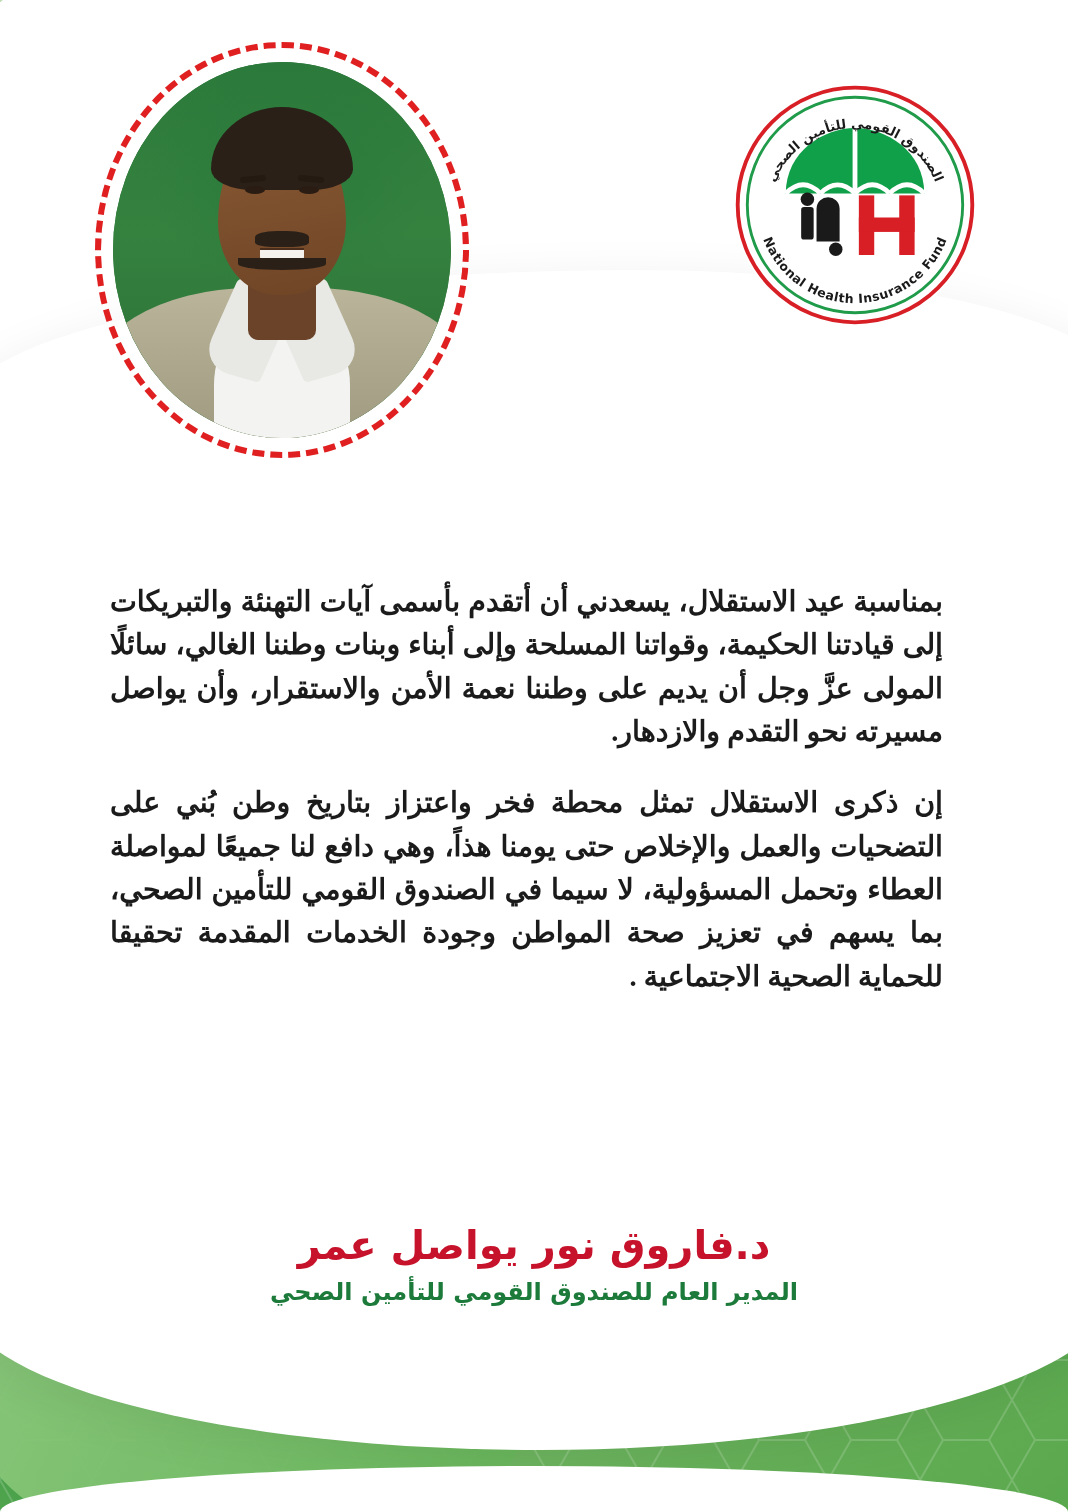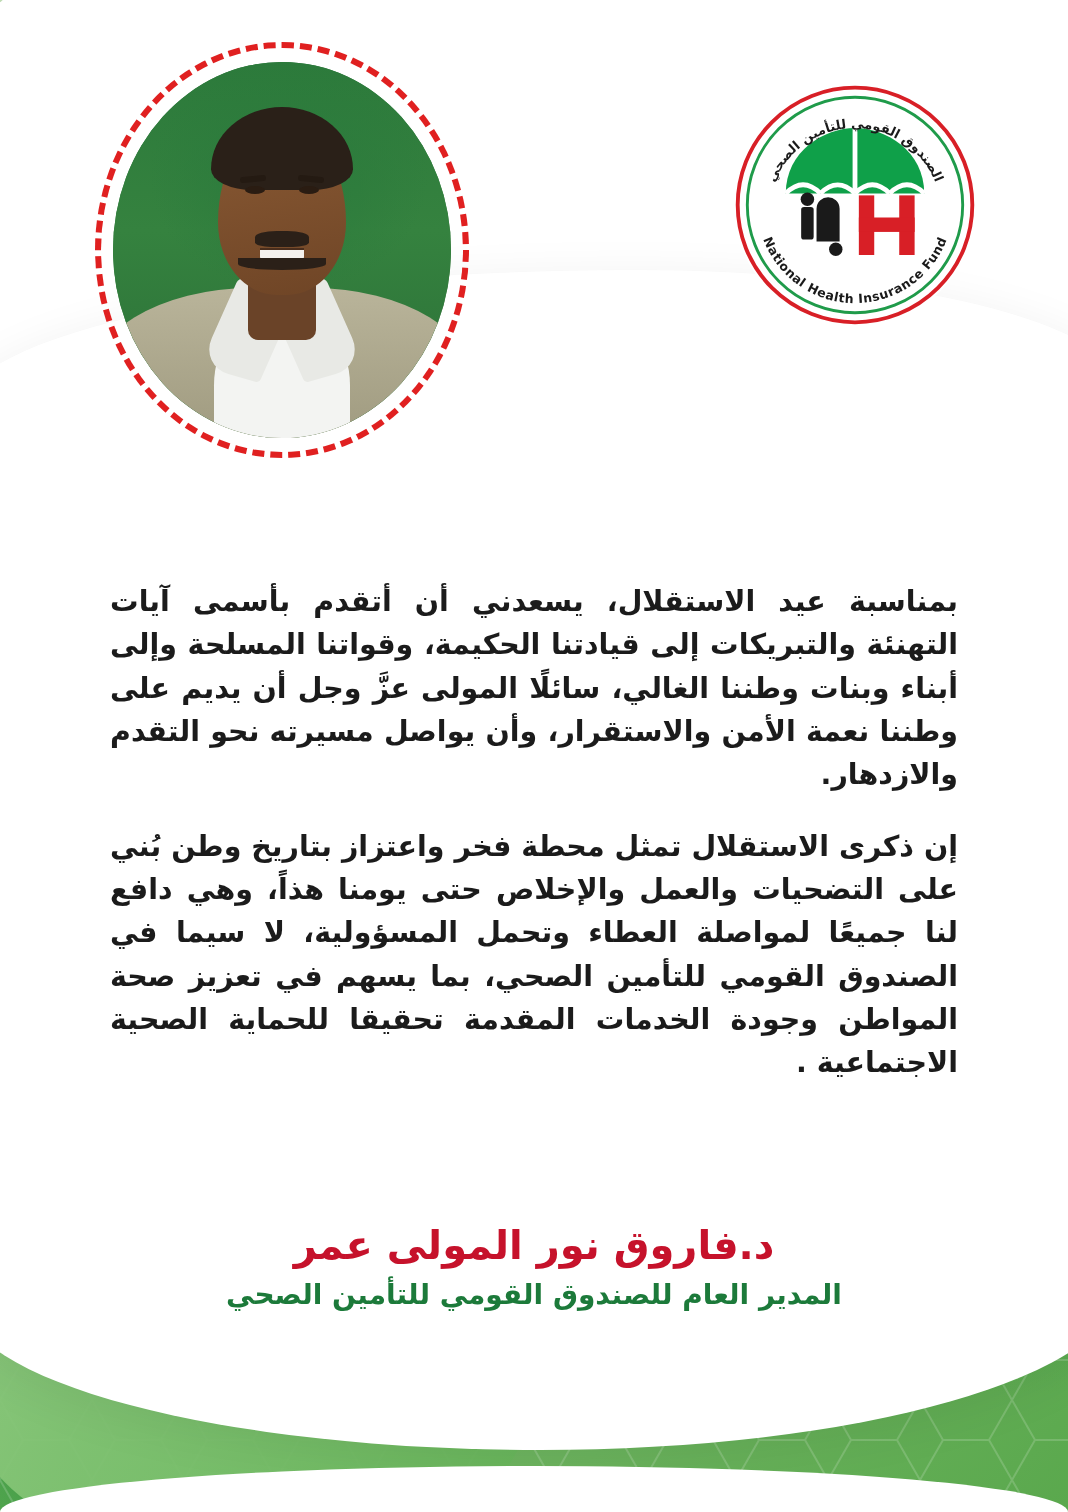--- a/index.html
+++ b/index.html
@@ -269,42 +269,42 @@
     right: 110px;
     top: 580px;
     text-align: justify;
     text-align-last: right;
     direction: rtl;
     color: #1b1b1b;
     font-size: 28.5px;
     line-height: 1.52;
     font-weight: 600;
   }
-  .message p { margin: 0 0 28px 0; }
+  .message p { margin: 0 15px 28px 0; font-family: Liberation Serif, serif; }
   .message p:last-child { margin-bottom: 0; }
   .para-tight { margin-bottom: 0 !important; }
 
   
   .sign-name {
     position: absolute;
     left: 0; right: 0;
     top: 1222px;
     text-align: center;
     color: #c6122b;
     font-size: 40px;
     font-weight: 700;
     direction: rtl;
   }
   .sign-title {
     position: absolute;
     left: 0; right: 0;
     top: 1278px;
     text-align: center;
     color: #1c7a3a;
-    font-size: 28px;
+    font-size: 24px;
     font-weight: 700;
     direction: rtl;
   }
 </style>
 </head>
 <body>
 
 <div id="poster">
 
   <div class="bg-green"></div>
@@ -382,16 +382,16 @@
     <text font-size="13" font-weight="bold" fill="#1a1a1a" font-family="DejaVu Sans, sans-serif" letter-spacing="0.5">
       <textPath href="#arcBottom" startOffset="50%" text-anchor="middle">National Health Insurance Fund</textPath>
     </text>
   </svg>
 
   <div class="message">
     <p>بمناسبة عيد الاستقلال، يسعدني أن أتقدم بأسمى آيات التهنئة والتبريكات إلى قيادتنا الحكيمة، وقواتنا المسلحة وإلى أبناء وبنات وطننا الغالي، سائلًا المولى عزَّ وجل أن يديم على وطننا نعمة الأمن والاستقرار، وأن يواصل مسيرته نحو التقدم والازدهار.</p>
     <p class="para-tight">إن ذكرى الاستقلال تمثل محطة فخر واعتزاز بتاريخ وطن بُني على التضحيات والعمل والإخلاص حتى يومنا هذاً، وهي دافع لنا جميعًا لمواصلة العطاء وتحمل المسؤولية، لا سيما في الصندوق القومي للتأمين الصحي، بما يسهم في تعزيز صحة المواطن وجودة الخدمات المقدمة تحقيقا للحماية الصحية الاجتماعية .</p>
   </div>
 
-  <div class="sign-name">د.فاروق نور المولى عمر</div>
+  <div class="sign-name">د.فاروق نور يواصل عمر</div>
   <div class="sign-title">المدير العام للصندوق القومي للتأمين الصحي</div>
 
 </div>
 
 </body></html>

